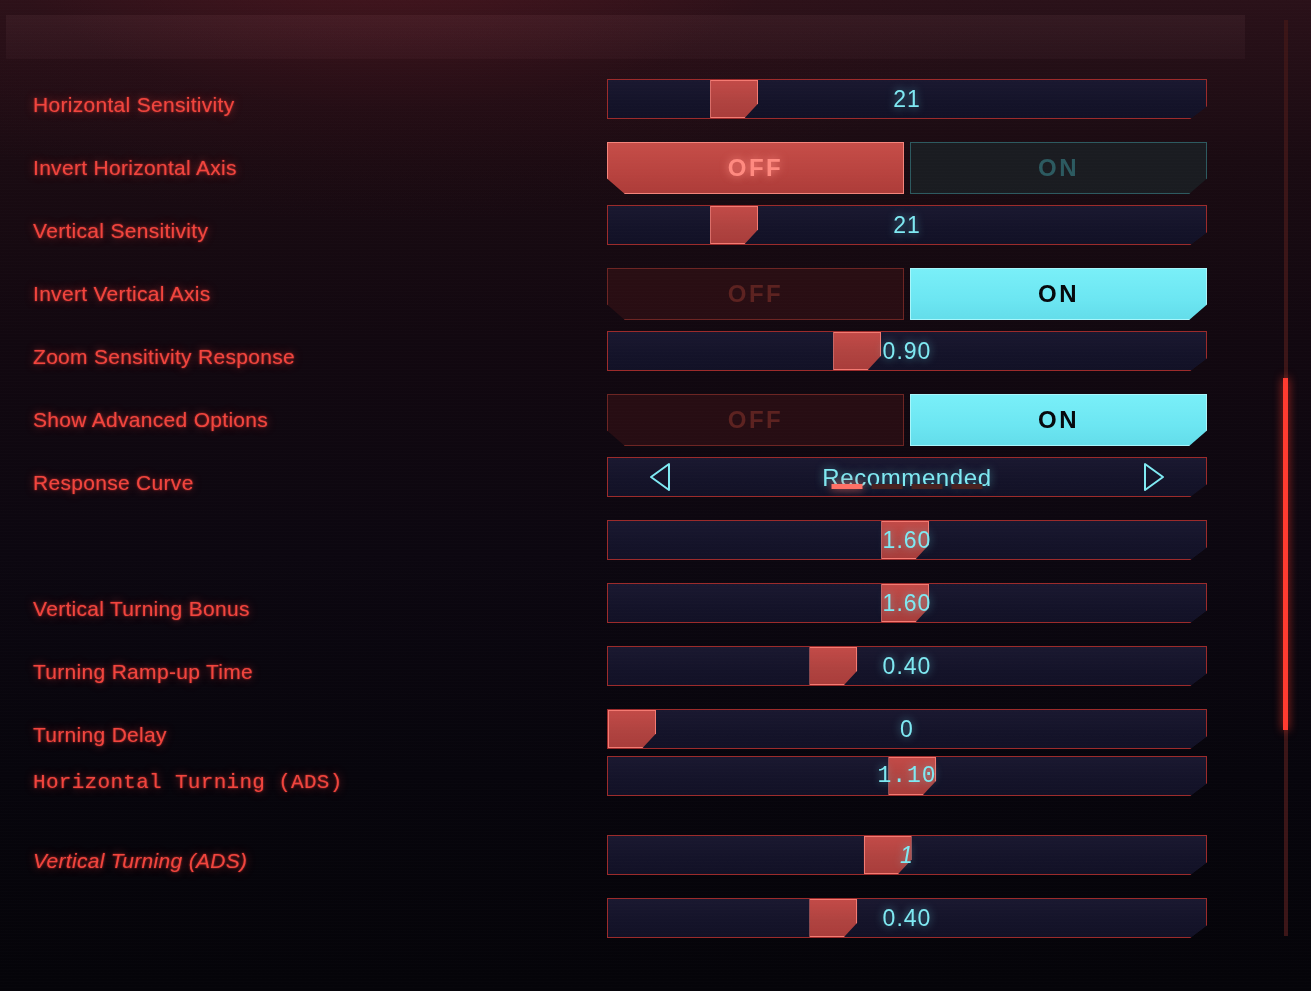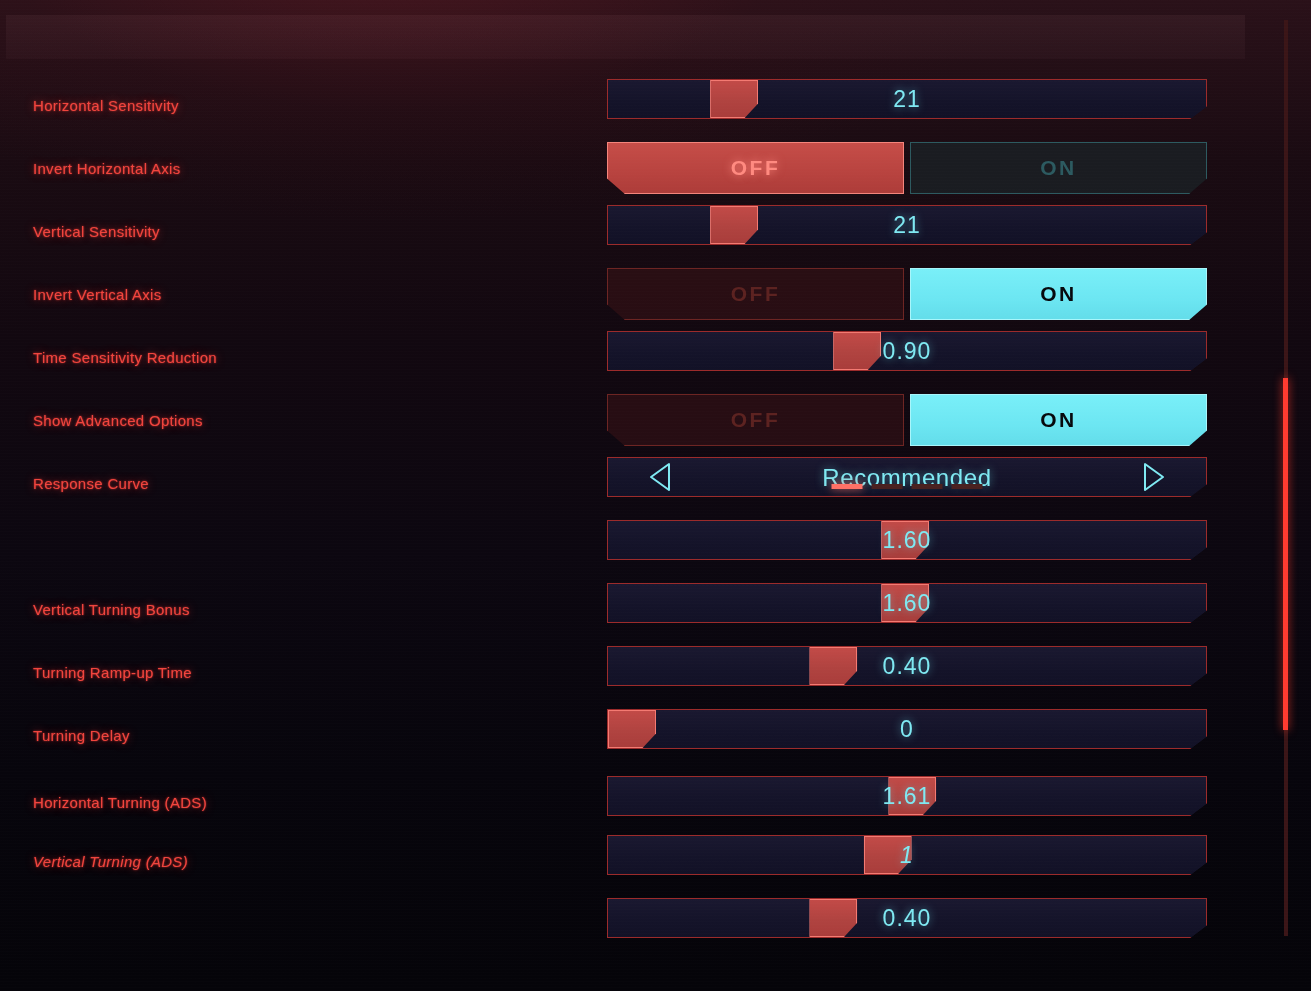--- a/index.html
+++ b/index.html
@@ -70,21 +70,21 @@
     position: absolute;
     left: 0;
     width: 1245px;
     height: 52px;
   }
   .row-label {
     position: absolute;
     left: 33px;
     top: 50%;
     transform: translateY(-50%);
-    font-size: 15px;
+    font-size: 21px;
     letter-spacing: .3px;
     color: #f0453e;
     text-shadow: 0 0 9px rgba(240,60,55,.55), 0 0 2px rgba(240,60,55,.8);
     white-space: nowrap;
   }
 
   .control {
     position: absolute;
     left: 607px;
     top: 0;
@@ -136,21 +136,21 @@
     inset: 0;
   }
   .tg {
     position: absolute;
     top: 0;
     height: 52px;
     width: 297px;
     display: flex;
     align-items: center;
     justify-content: center;
-    font-size: 21px;
+    font-size: 24px;
     font-weight: bold;
     letter-spacing: 2.5px;
   }
   .tg-off { left: 0;   clip-path: polygon(0 0, 100% 0, 100% 100%, 6% 100%, 0 70%); }
   .tg-on  { left: 303px; clip-path: polygon(0 0, 100% 0, 100% 70%, 94% 100%, 0 100%); text-align: center; }
 
   .tg-off.active {
     background: linear-gradient(180deg, #c64d48 0%, #b8433f 60%, #ad3c39 100%);
     border: 1px solid #f4857c;
     color: #ff8a80;
@@ -295,21 +295,21 @@
       <div class="row" style="top: 268px;">
         <div class="row-label">Invert Vertical Axis</div>
         <div class="control">
           <div class="toggle">
             <div class="tg tg-off inactive">OFF</div>
             <div class="tg tg-on active">ON</div>
           </div>
         </div>
       </div>
       <div class="row" style="top: 331px;">
-        <div class="row-label">Time Sensitivity Reduction</div>
+        <div class="row-label">Zoom Sensitivity Response</div>
         <div class="control">
           <div class="slider">
             <div class="slider-inner"></div>
             <div class="slider-handle" style="left: 225.216px;"></div>
             <div class="slider-value">0.90</div>
           </div>
         </div>
       </div>
       <div class="row" style="top: 394px;">
         <div class="row-label">Show Advanced Options</div>
@@ -376,27 +376,27 @@
       <div class="row" style="top: 709px;">
         <div class="row-label">Turning Delay</div>
         <div class="control">
           <div class="slider">
             <div class="slider-inner"></div>
             <div class="slider-handle" style="left: 0px;"></div>
             <div class="slider-value">0</div>
           </div>
         </div>
       </div>
-      <div class="row" style="top: 776px;">
+      <div class="row" style="top: 756px; font-family: Liberation Mono, monospace;">
         <div class="row-label">Horizontal Turning (ADS)</div>
         <div class="control">
           <div class="slider">
             <div class="slider-inner"></div>
             <div class="slider-handle" style="left: 280.416px;"></div>
-            <div class="slider-value">1.61</div>
+            <div class="slider-value">1.10</div>
           </div>
         </div>
       </div>
       <div class="row" style="top: 835px; font-style: italic;">
         <div class="row-label">Vertical Turning (ADS)</div>
         <div class="control">
           <div class="slider">
             <div class="slider-inner"></div>
             <div class="slider-handle" style="left: 255.576px;"></div>
             <div class="slider-value">1</div>

